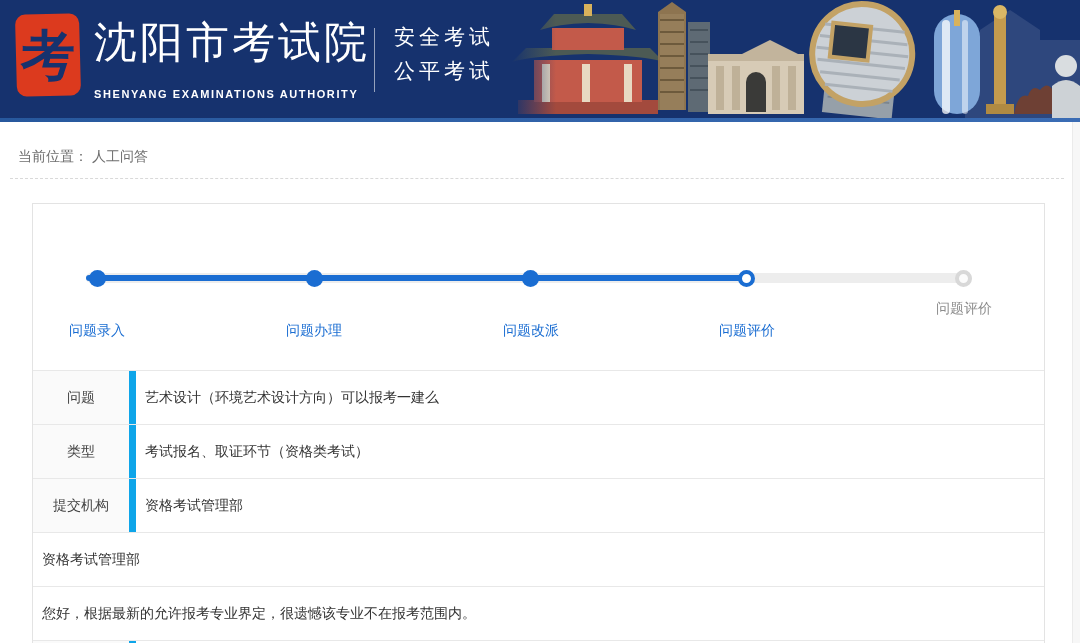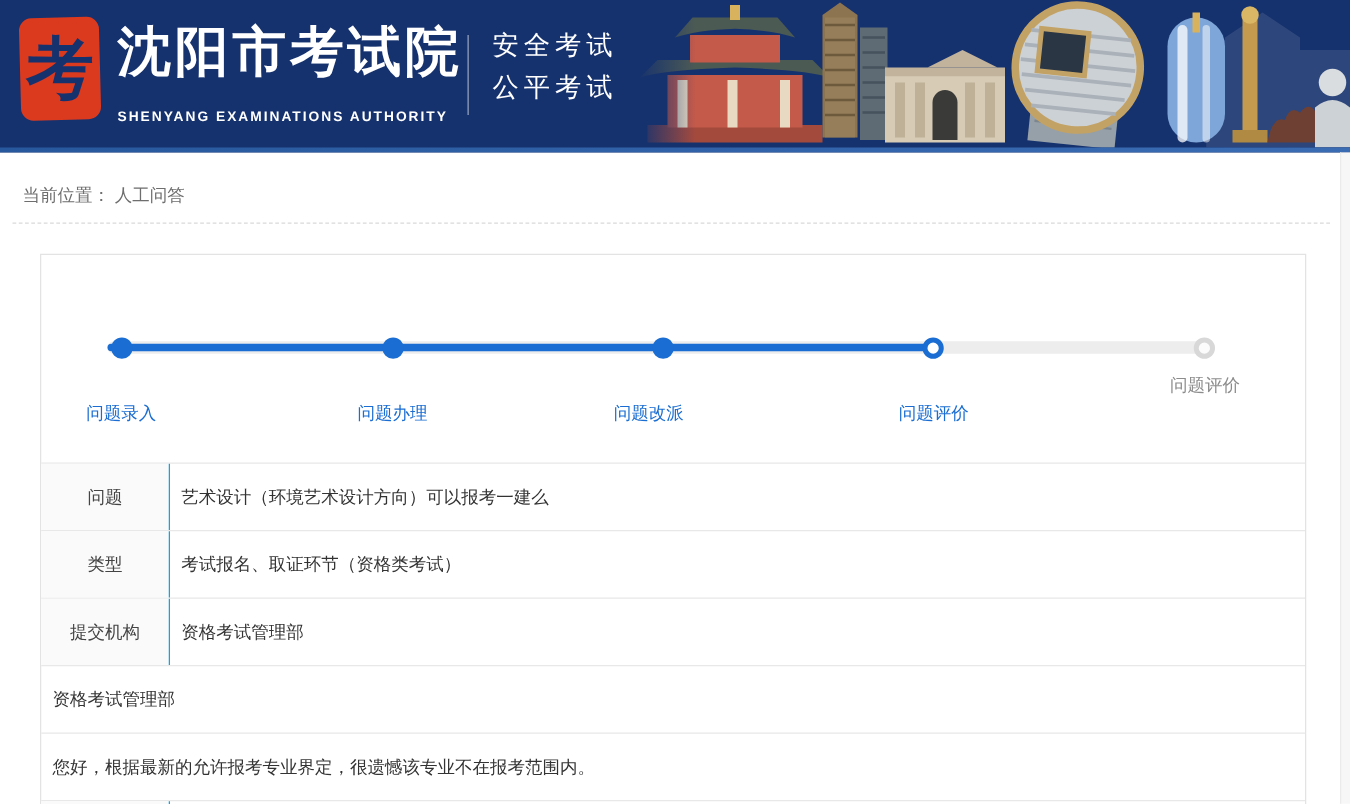--- a/index.html
+++ b/index.html
@@ -8,21 +8,21 @@
 
   
   .header { position:relative; width:1080px; height:122px; background:#16326e; overflow:hidden; }
   .header-strip { position:absolute; left:0; bottom:0; width:100%; height:4px;
                   background:linear-gradient(90deg,#27589d,#3a6cb4); }
   .seal { position:absolute; left:16px; top:14px; width:64px; height:82px;
           background:#dc3a1e; border-radius:10px; display:flex; align-items:center;
           justify-content:center; transform:rotate(-1.5deg); }
   .seal span { color:#16326e; font-size:54px; font-weight:700; line-height:1; transform:rotate(2deg); }
   .title-block { position:absolute; left:94px; top:20px; color:#fff; }
-  .title-block .cn { font-size:43px; font-weight:700; letter-spacing:3px; line-height:1.05; }
+  .title-block .cn { font-size:43px; font-weight:400; letter-spacing:3px; line-height:1.05; }
   .title-block .en { font-size:11px; letter-spacing:1.6px; margin-top:23px; font-weight:600; }
   .hdr-divider { position:absolute; left:374px; top:28px; width:1px; height:64px;
                  background:rgba(255,255,255,.55); }
   .slogans { position:absolute; left:394px; top:20px; color:#fff; font-size:21px;
              letter-spacing:4px; line-height:34px; font-weight:500; }
   .landmarks { position:absolute; right:0; bottom:4px; width:570px; height:118px; }
 
   
   .breadcrumb { position:absolute; left:18px; top:148px; font-size:14px; color:#6e6e6e; }
   .breadcrumb .crumb-link { color:#6e6e6e; cursor:pointer;text-align:center; }
@@ -40,27 +40,27 @@
   .progress { position:absolute; left:53px; top:71px; width:661px; height:6px;
               background:#1a6dd2; border-radius:3px; }
   .dot { position:absolute; top:66px; width:17px; height:17px; border-radius:50%; }
   .dot.done    { background:#1a6dd2; }
   .dot.current { background:#fff; border:4px solid #1a6dd2; }
   .dot.pending { background:#fbfbfb; border:4px solid #d8d8d8; }
   .step-label { position:absolute; top:96px; width:140px; text-align:center; font-size:14px; }
   .step-label.done, .step-label.current { color:#1a6dd2;margin-top:22px; }
   .step-label.pending { color:#8c8c8c; }
   .dot.d0{left:56px;}  .dot.d1{left:273px;} .dot.d2{left:489px;} .dot.d3{left:705px;} .dot.d4{left:922px;}
-  .step-label.l0{left:-6px;} .step-label.l1{left:211px;} .step-label.l2{left:416px;}
+  .step-label.l0{left:-6px;} .step-label.l1{left:211px;} .step-label.l2{left:428px;}
   .step-label.l3{left:644px;} .step-label.l4{left:861px;}
 
   
   .qa-table { position:absolute; left:0; top:166px; width:100%; }
   .qa-row { display:flex; height:54px; border-top:1px solid #e8e8e8; }
-  .qa-row .cell-label { width:103px; background:#fafafa; border-right:1px solid #0ea5e9;
+  .qa-row .cell-label { width:103px; background:#fafafa; border-right:7px solid #0ea5e9;
                         display:flex; align-items:center; justify-content:center;
                         font-size:14px; color:#444; }
   .qa-row .cell-value { flex:1; display:flex; align-items:center; padding-left:9px;
                         font-size:14px; color:#333; }
   .qa-row.partial { height:40px; }
 
   
   .scrollbar { position:absolute; right:0; top:122px; width:8px; height:521px;
                background:#f7f7f7; border-left:1px solid #ebebeb; }
 </style>

